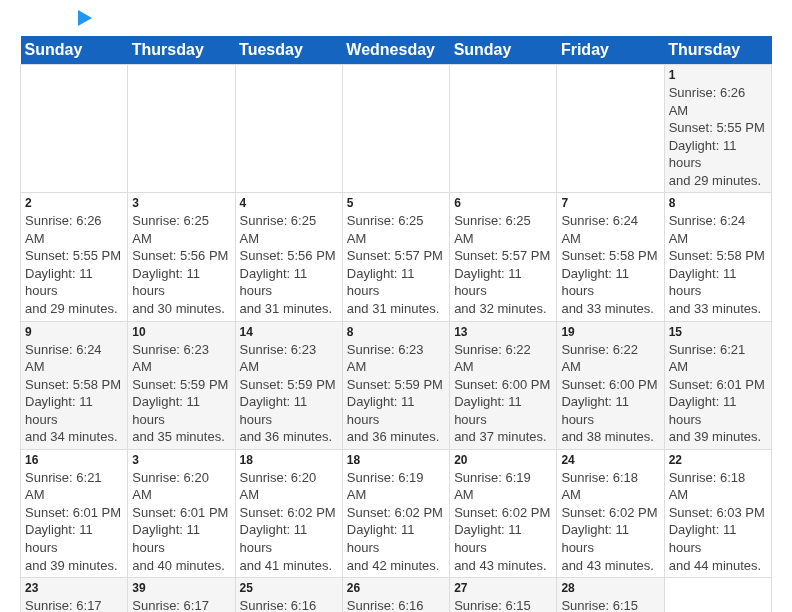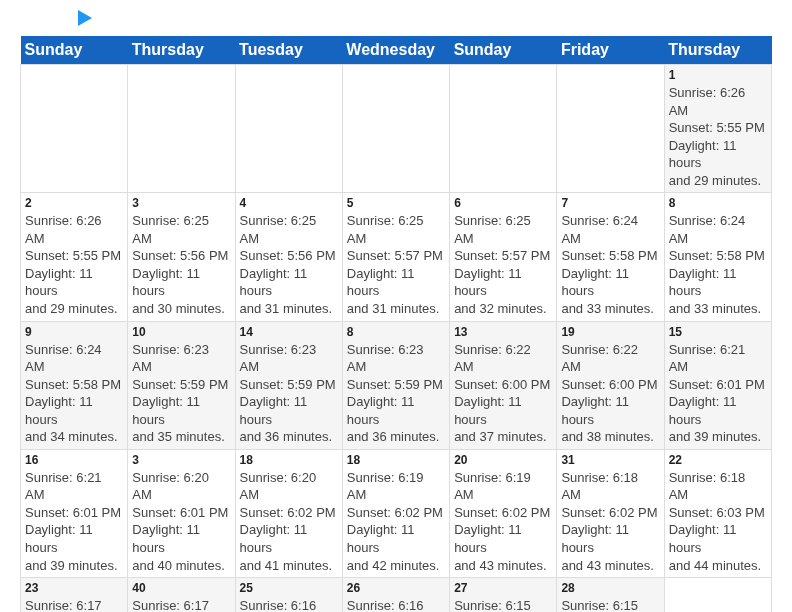--- a/index.html
+++ b/index.html
@@ -274,21 +274,21 @@
 and 42 minutes.</div>
           </td>
           <td>
             <span class="day-number">20</span>
             <div class="day-info" style="white-space: pre-line;">Sunrise: 6:19 AM
 Sunset: 6:02 PM
 Daylight: 11 hours
 and 43 minutes.</div>
           </td>
           <td>
-            <span class="day-number">31</span>
+            <span class="day-number">24</span>
             <div class="day-info" style="white-space: pre-line;">Sunrise: 6:18 AM
 Sunset: 6:02 PM
 Daylight: 11 hours
 and 43 minutes.</div>
           </td>
           <td>
             <span class="day-number">22</span>
             <div class="day-info" style="white-space: pre-line;">Sunrise: 6:18 AM
 Sunset: 6:03 PM
 Daylight: 11 hours
@@ -297,21 +297,21 @@
         </tr>
         <tr>
           <td>
             <span class="day-number">23</span>
             <div class="day-info" style="white-space: pre-line;">Sunrise: 6:17 AM
 Sunset: 6:03 PM
 Daylight: 11 hours
 and 45 minutes.</div>
           </td>
           <td>
-            <span class="day-number">40</span>
+            <span class="day-number">39</span>
             <div class="day-info" style="white-space: pre-line;">Sunrise: 6:17 AM
 Sunset: 6:03 PM
 Daylight: 11 hours
 and 46 minutes.</div>
           </td>
           <td>
             <span class="day-number">25</span>
             <div class="day-info" style="white-space: pre-line;">Sunrise: 6:16 AM
 Sunset: 6:03 PM
 Daylight: 11 hours

